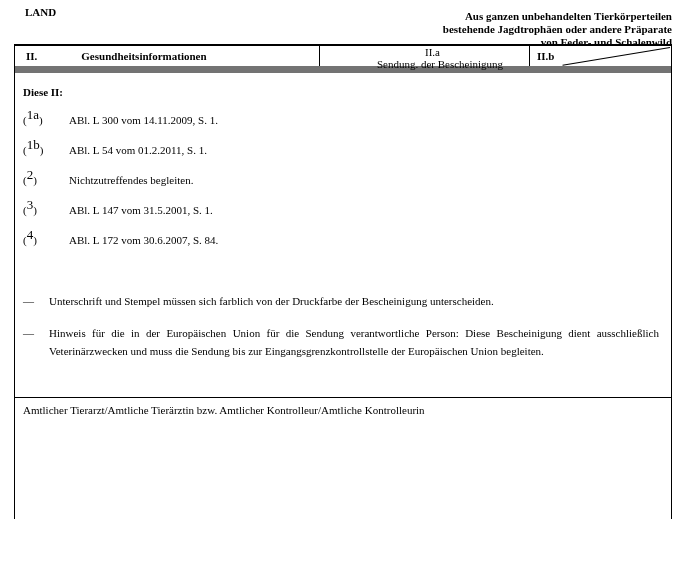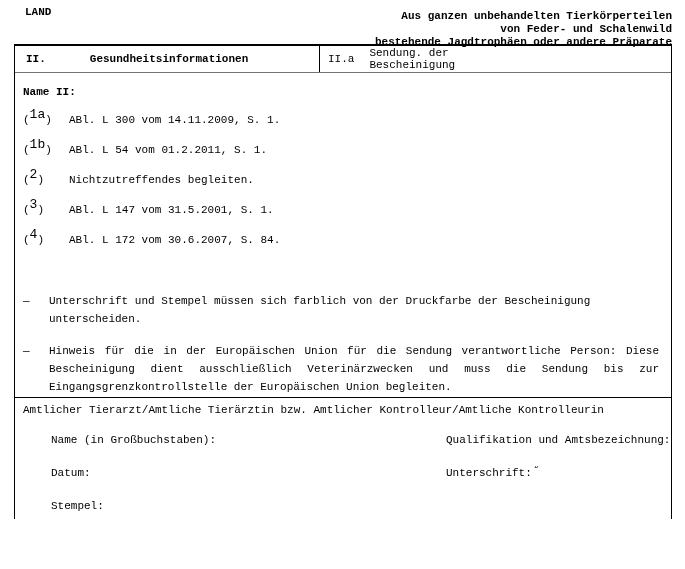--- a/index.html
+++ b/index.html
@@ -2,21 +2,21 @@
 <html><head>
 <meta charset="utf-8">
 <style>
   * { margin: 0; padding: 0; box-sizing: border-box; }
   html, body { background: #ffffff; }
   .page {
     position: relative;
     width: 685px;
     height: 519px;
     background: #ffffff;
-    font-family: Liberation Mono, monospace;
+    font-family: Liberation Serif, serif;
     font-size: 11px;
     color: #000000;
     overflow: hidden;
   }
   
   .land {
     position: absolute;
     left: 25px;
     top: 6px;
     font-weight: bold;
@@ -40,34 +40,35 @@
     border-right: 1px solid #000;
     border-top: 2px solid #000;
     border-bottom: 3px solid #4a4a4a;
     display: flex;
     flex-direction: column;
   }
   
   .table-header {
     display: flex;
     height: 27px;
-    border-bottom: 1px solid #737373;
+    border-bottom: 7px solid #737373;
     flex-shrink: 0;
   }
   .cell { display: flex; align-items: center; }
   .cell-main {
     width: 304px;
     padding-left: 11px;
     font-weight: bold;
   }
   .cell-main .sec-title { margin-left: 44px; }
   .cell-a {
     width: 210px;
     border-left: 1px solid #000;
-    padding-left: 8px;
+    padding-left: 16px;
+    flex-direction: column;
   }
   .cell-a .ref-label { margin-left: 15px; }
   .cell-b {
     flex: 1;
     border-left: 1px solid #000;
     padding-left: 7px;
     font-weight: bold;
     position: relative;
   }
   .cell-b svg {
@@ -123,39 +124,45 @@
 </style>
 </head>
 <body>
 
 <div class="page">
 
   <div class="land">LAND</div>
 
   <div class="doc-title">
     <div>Aus ganzen unbehandelten Tierkörperteilen</div>
+    <div>bestehende Jagdtrophäen oder andere Präparate</div>
     <div>von Feder- und Schalenwild</div>
-    <div>bestehende Jagdtrophäen oder andere Präparate</div>
   </div>
 
   <div class="doc-box">
 
     <div class="table-header">
       <div class="cell cell-main">
         <span>II.</span>
         <span class="sec-title">Gesundheitsinformationen</span>
       </div>
       <div class="cell cell-a">
         <span>II.a</span>
         <span class="ref-label">Sendung. der Bescheinigung</span>
       </div>
+      <div class="cell cell-b">
+        <span>II.b</span>
+        <svg viewBox="0 0 143 26" preserveAspectRatio="none">
+          <line x1="33" y1="25" x2="142" y2="2" stroke="#000" stroke-width="1.2"></line>
+        </svg>
+      </div>
     </div>
 
     <div class="body-area">
-      <div class="teil">Name II:</div>
+      <div class="teil">Diese II:</div>
 
       <div class="fn-row">
         <span class="fn-marker"><span>(</span><sup>1a</sup><span>)</span></span>
         <span class="fn-text">ABl. L 300 vom 14.11.2009, S. 1.</span>
       </div>
       <div class="fn-row">
         <span class="fn-marker"><span>(</span><sup>1b</sup><span>)</span></span>
         <span class="fn-text">ABl. L 54 vom 01.2.2011, S. 1.</span>
       </div>
       <div class="fn-row">
@@ -176,24 +183,16 @@
         <span class="dash-text">Unterschrift und Stempel müssen sich farblich von der Druckfarbe der Bescheinigung unterscheiden.</span>
       </div>
       <div class="dash-row">
         <span class="dash-bullet">—</span>
         <span class="dash-text justify">Hinweis für die in der Europäischen Union für die Sendung verantwortliche Person: Diese Bescheinigung dient ausschließlich Veterinärzwecken und muss die Sendung bis zur Eingangsgrenzkontrollstelle der Europäischen Union begleiten.</span>
       </div>
     </div>
 
     <div class="sign-area">
       <div class="sign-title">Amtlicher Tierarzt/Amtliche Tierärztin bzw. Amtlicher Kontrolleur/Amtliche Kontrolleurin</div>
-      <div class="sign-grid">
-        <div>Name (in Großbuchstaben):</div>
-        <div>Qualifikation und Amtsbezeichnung:</div>
-        <div>Datum:</div>
-        <div class="sig-mark"><span>Unterschrift:</span><sup>“</sup></div>
-        <div>Stempel:</div>
-        <div></div>
-      </div>
     </div>
 
   </div>
 </div>
 
 </body></html>

